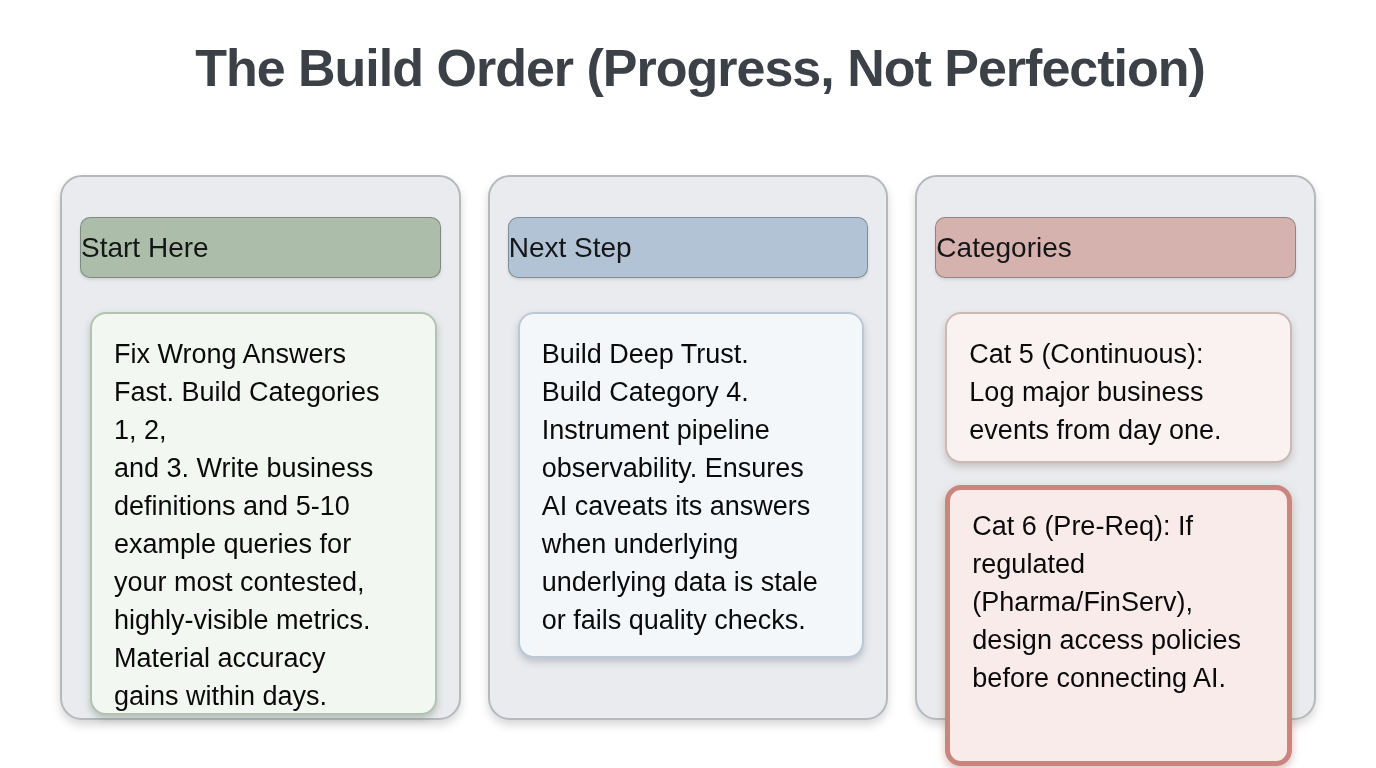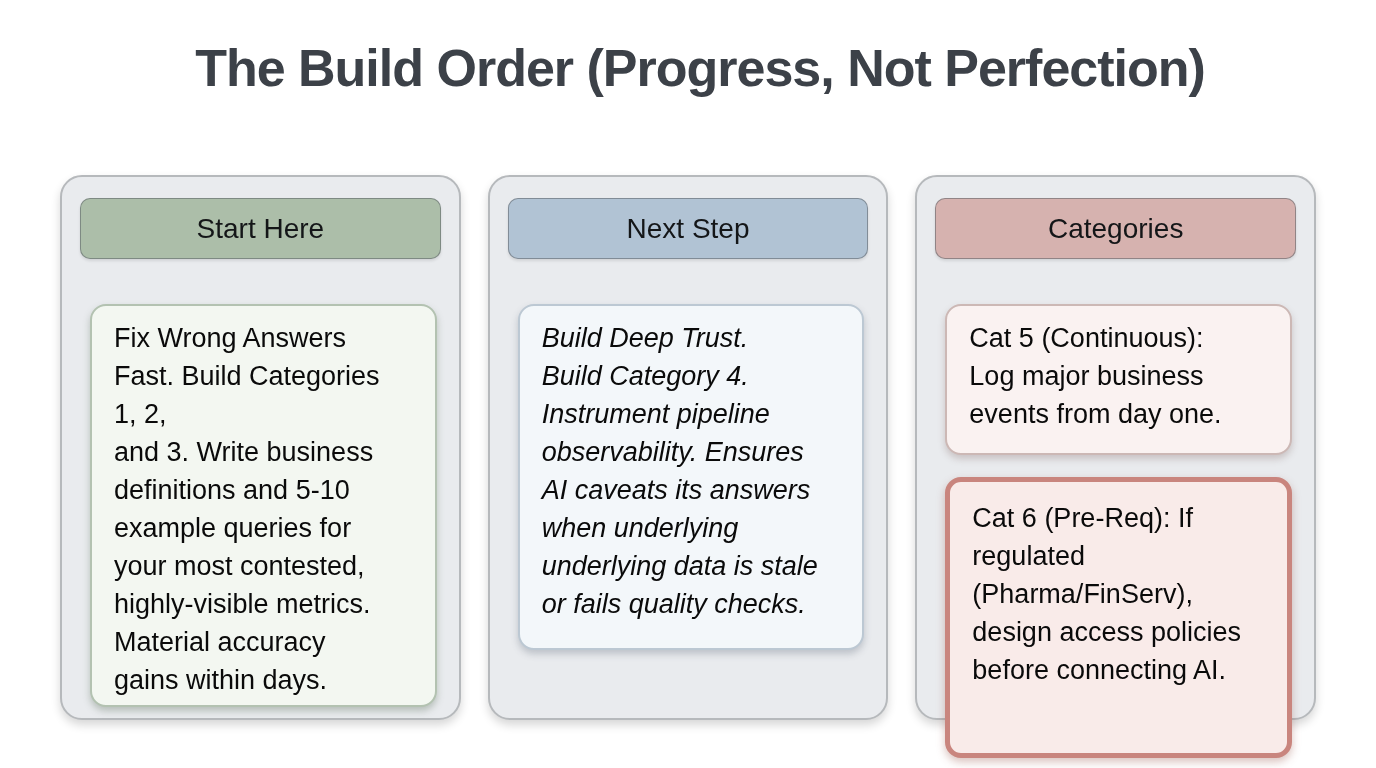--- a/index.html
+++ b/index.html
@@ -32,51 +32,51 @@
     background: #e9ebee;
     border: 2px solid #b6b9bc;
     border-radius: 22px;
     box-shadow: 0 5px 10px rgba(0,0,0,0.16);
     padding: 21px 18px 0 18px;
   }
   .hdr {
     height: 61px;
     border-radius: 10px;
     border: 1px solid rgba(90,95,100,0.55);
-    display: flex; align-items: center; justify-content: center;
+    display: flex; align-items: center; justify-content: flex-start;
     font-size: 28px;
     color: #141618;
     box-shadow: 0 2px 3px rgba(0,0,0,0.10);
+    margin-top: 19px;
   }
   .hdr-green { background: #acbea9; }
   .hdr-blue  { background: #b1c3d4; }
   .hdr-pink  { background: #d6b2af; }
   .note {
-    margin: 45px 4px 0 10px;
+    margin: 34px 4px 0 10px;
     border-radius: 16px;
-    padding: 13px 22px;
+    padding: 21px 22px;
     font-size: 27px;
     line-height: 38px;
     white-space: pre-line;
     color: #0a0a0a;
     box-shadow: 0 4px 7px rgba(0,0,0,0.18);
     overflow: hidden;
   }
   .note-green {
     height: 403px;
     background: #f3f7f1;
     border: 2px solid #b3c2b1;
     box-shadow: 0 4px 7px rgba(90,110,90,0.35);
   }
   .note-blue {
     height: 346px;
     background: #f3f7fa;
     border: 2px solid #bcc8d3;
     box-shadow: 0 4px 7px rgba(90,100,115,0.30);
-    font-style: italic;
   }
   .note-pink-light {
     height: 151px;
     background: #faf2f1;
     border: 2px solid #ccb8b5;
     box-shadow: 0 4px 7px rgba(120,90,85,0.28);
   }
   .note-pink-strong {
     height: 281px;
     margin-top: 22px;

